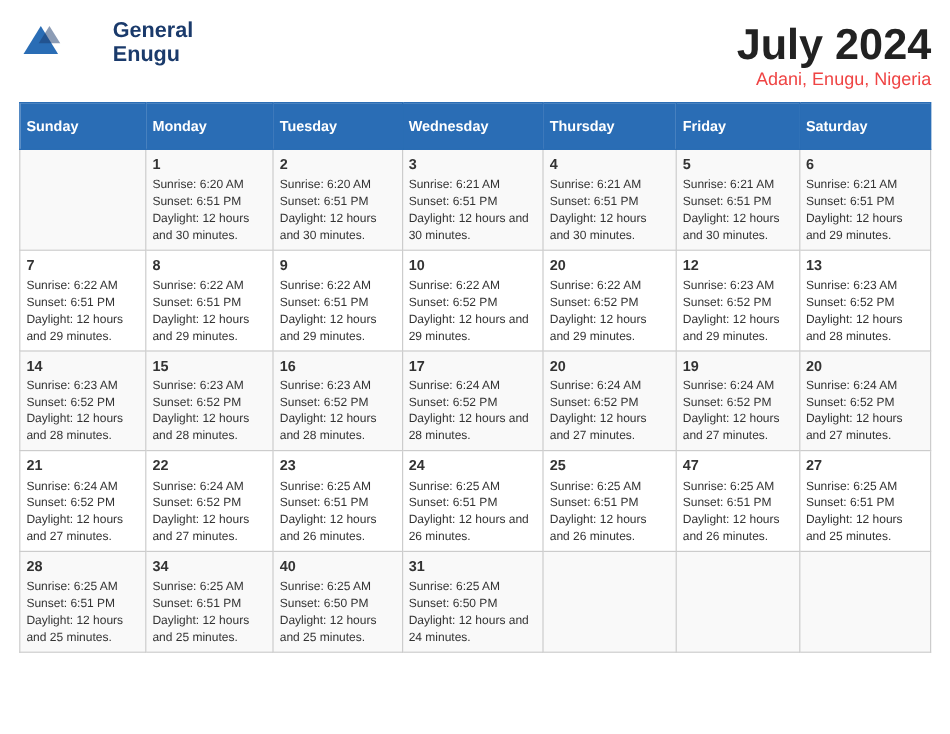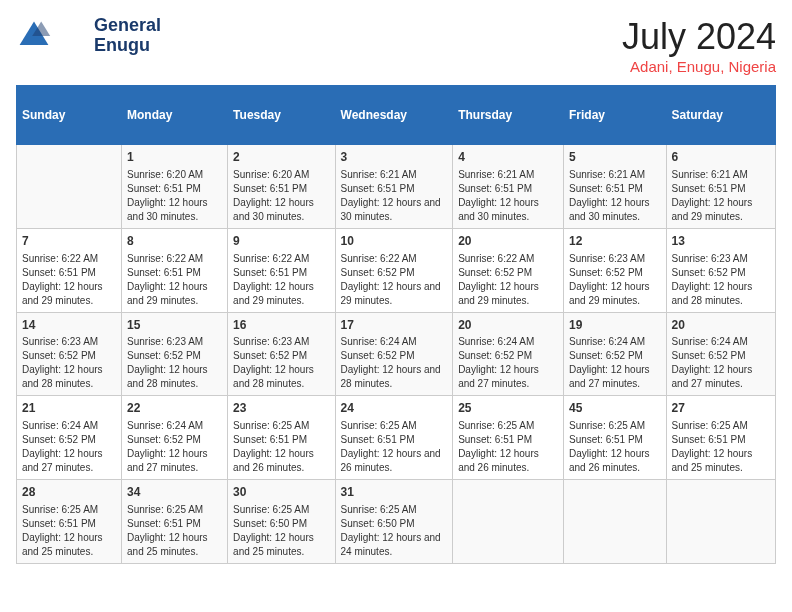--- a/index.html
+++ b/index.html
@@ -30,37 +30,37 @@
     .logo-icon {
       width: 36px;
       height: 36px;
       margin-right: 2px;
     }
     .title-block {
       text-align: right;
     }
     .month-title {
       font-size: 36px;
-      font-weight: normal;
+      font-weight: bold;
       color: #222;
     }
     .location {
       font-size: 15px;
       color: #ef4444;
     }
     table {
       width: 100%;
       border-collapse: collapse;
       font-size: 11px;
     }
     thead tr th {
       background: #2a6db5;
       color: #fff;
       text-align: left;
-      padding: 22px 5px;
+      padding: 12px 5px;
       font-size: 12px;
       font-weight: bold;
       border: 1px solid #2a6db5;
     }
     tbody tr td {
       border: 1px solid #ccc;
       vertical-align: top;
       padding: 4px 5px;
       min-height: 70px;
       height: 80px;
@@ -219,39 +219,39 @@
         </td>
         <td>
           <span class="day-num">24</span>
           <div class="cell-content">Sunrise: 6:25 AM<br>Sunset: 6:51 PM<br>Daylight: 12 hours and 26 minutes.</div>
         </td>
         <td>
           <span class="day-num">25</span>
           <div class="cell-content">Sunrise: 6:25 AM<br>Sunset: 6:51 PM<br>Daylight: 12 hours and 26 minutes.</div>
         </td>
         <td>
-          <span class="day-num">45</span>
+          <span class="day-num">47</span>
           <div class="cell-content">Sunrise: 6:25 AM<br>Sunset: 6:51 PM<br>Daylight: 12 hours and 26 minutes.</div>
         </td>
         <td>
           <span class="day-num">27</span>
           <div class="cell-content">Sunrise: 6:25 AM<br>Sunset: 6:51 PM<br>Daylight: 12 hours and 25 minutes.</div>
         </td>
       </tr>
       <tr>
         <td>
           <span class="day-num">28</span>
           <div class="cell-content">Sunrise: 6:25 AM<br>Sunset: 6:51 PM<br>Daylight: 12 hours and 25 minutes.</div>
         </td>
         <td>
           <span class="day-num">34</span>
           <div class="cell-content">Sunrise: 6:25 AM<br>Sunset: 6:51 PM<br>Daylight: 12 hours and 25 minutes.</div>
         </td>
         <td>
-          <span class="day-num">30</span>
+          <span class="day-num">40</span>
           <div class="cell-content">Sunrise: 6:25 AM<br>Sunset: 6:50 PM<br>Daylight: 12 hours and 25 minutes.</div>
         </td>
         <td>
           <span class="day-num">31</span>
           <div class="cell-content">Sunrise: 6:25 AM<br>Sunset: 6:50 PM<br>Daylight: 12 hours and 24 minutes.</div>
         </td>
         <td></td>
         <td></td>
         <td></td>
       </tr>

